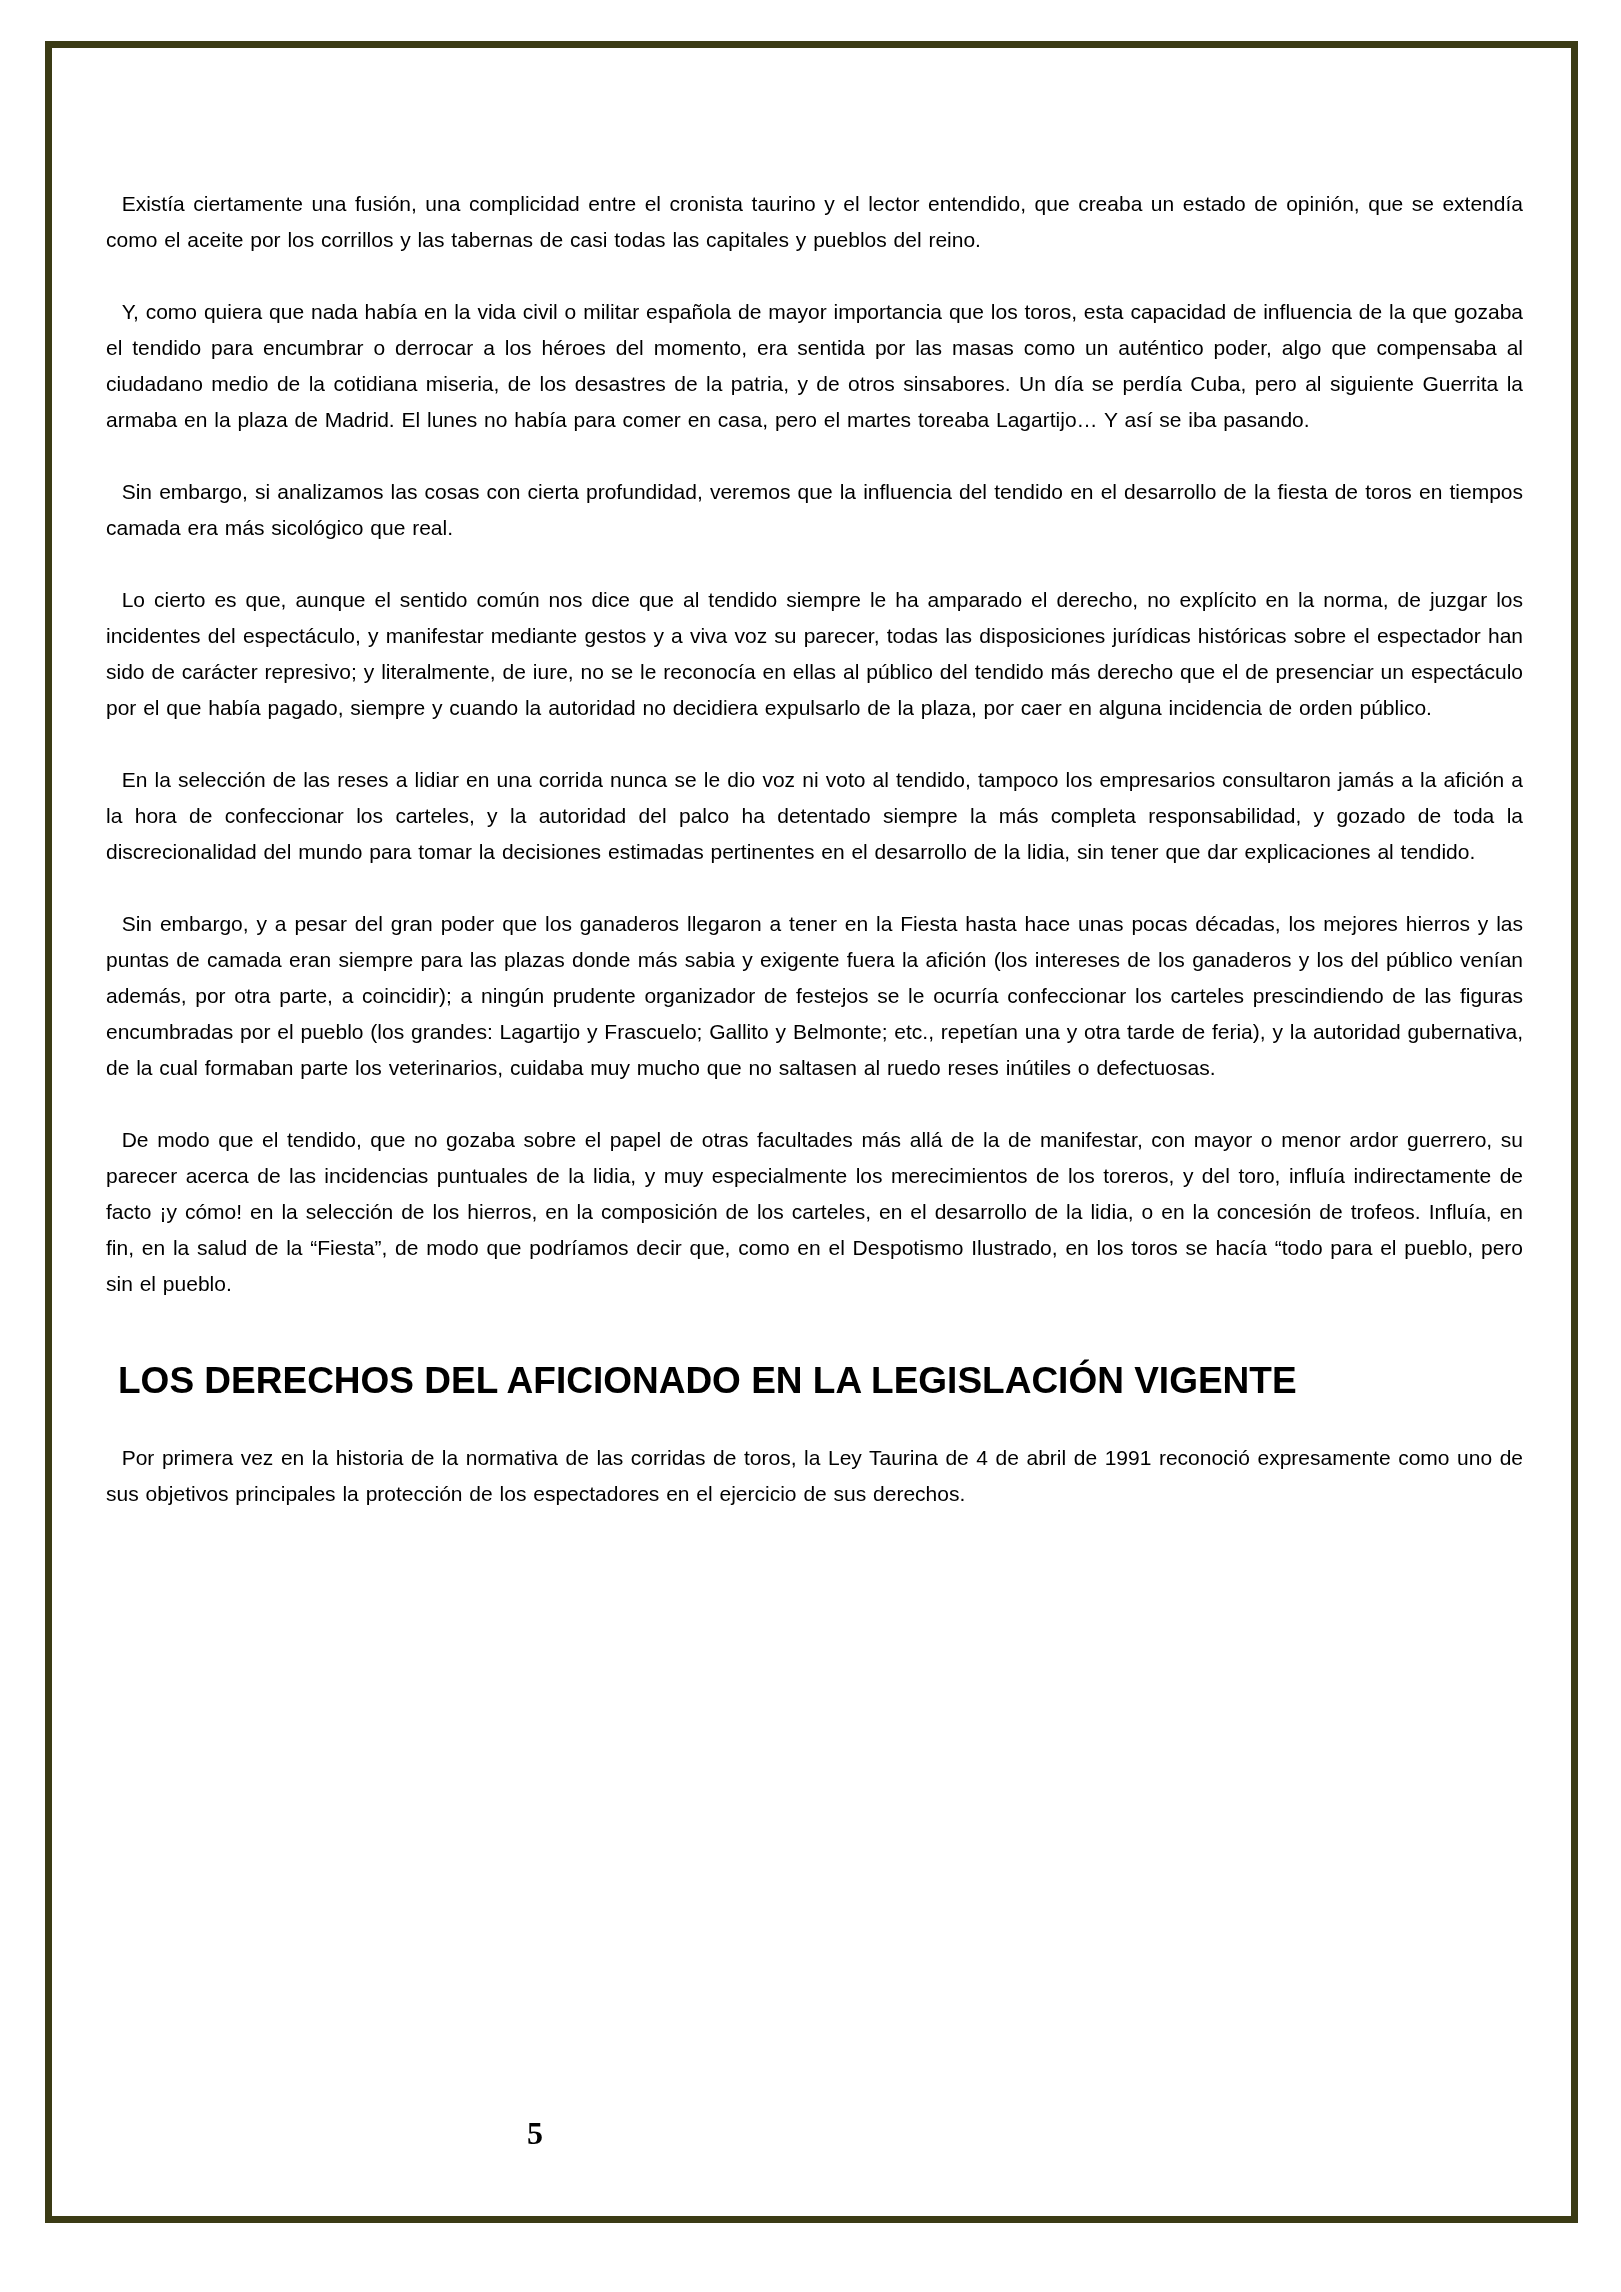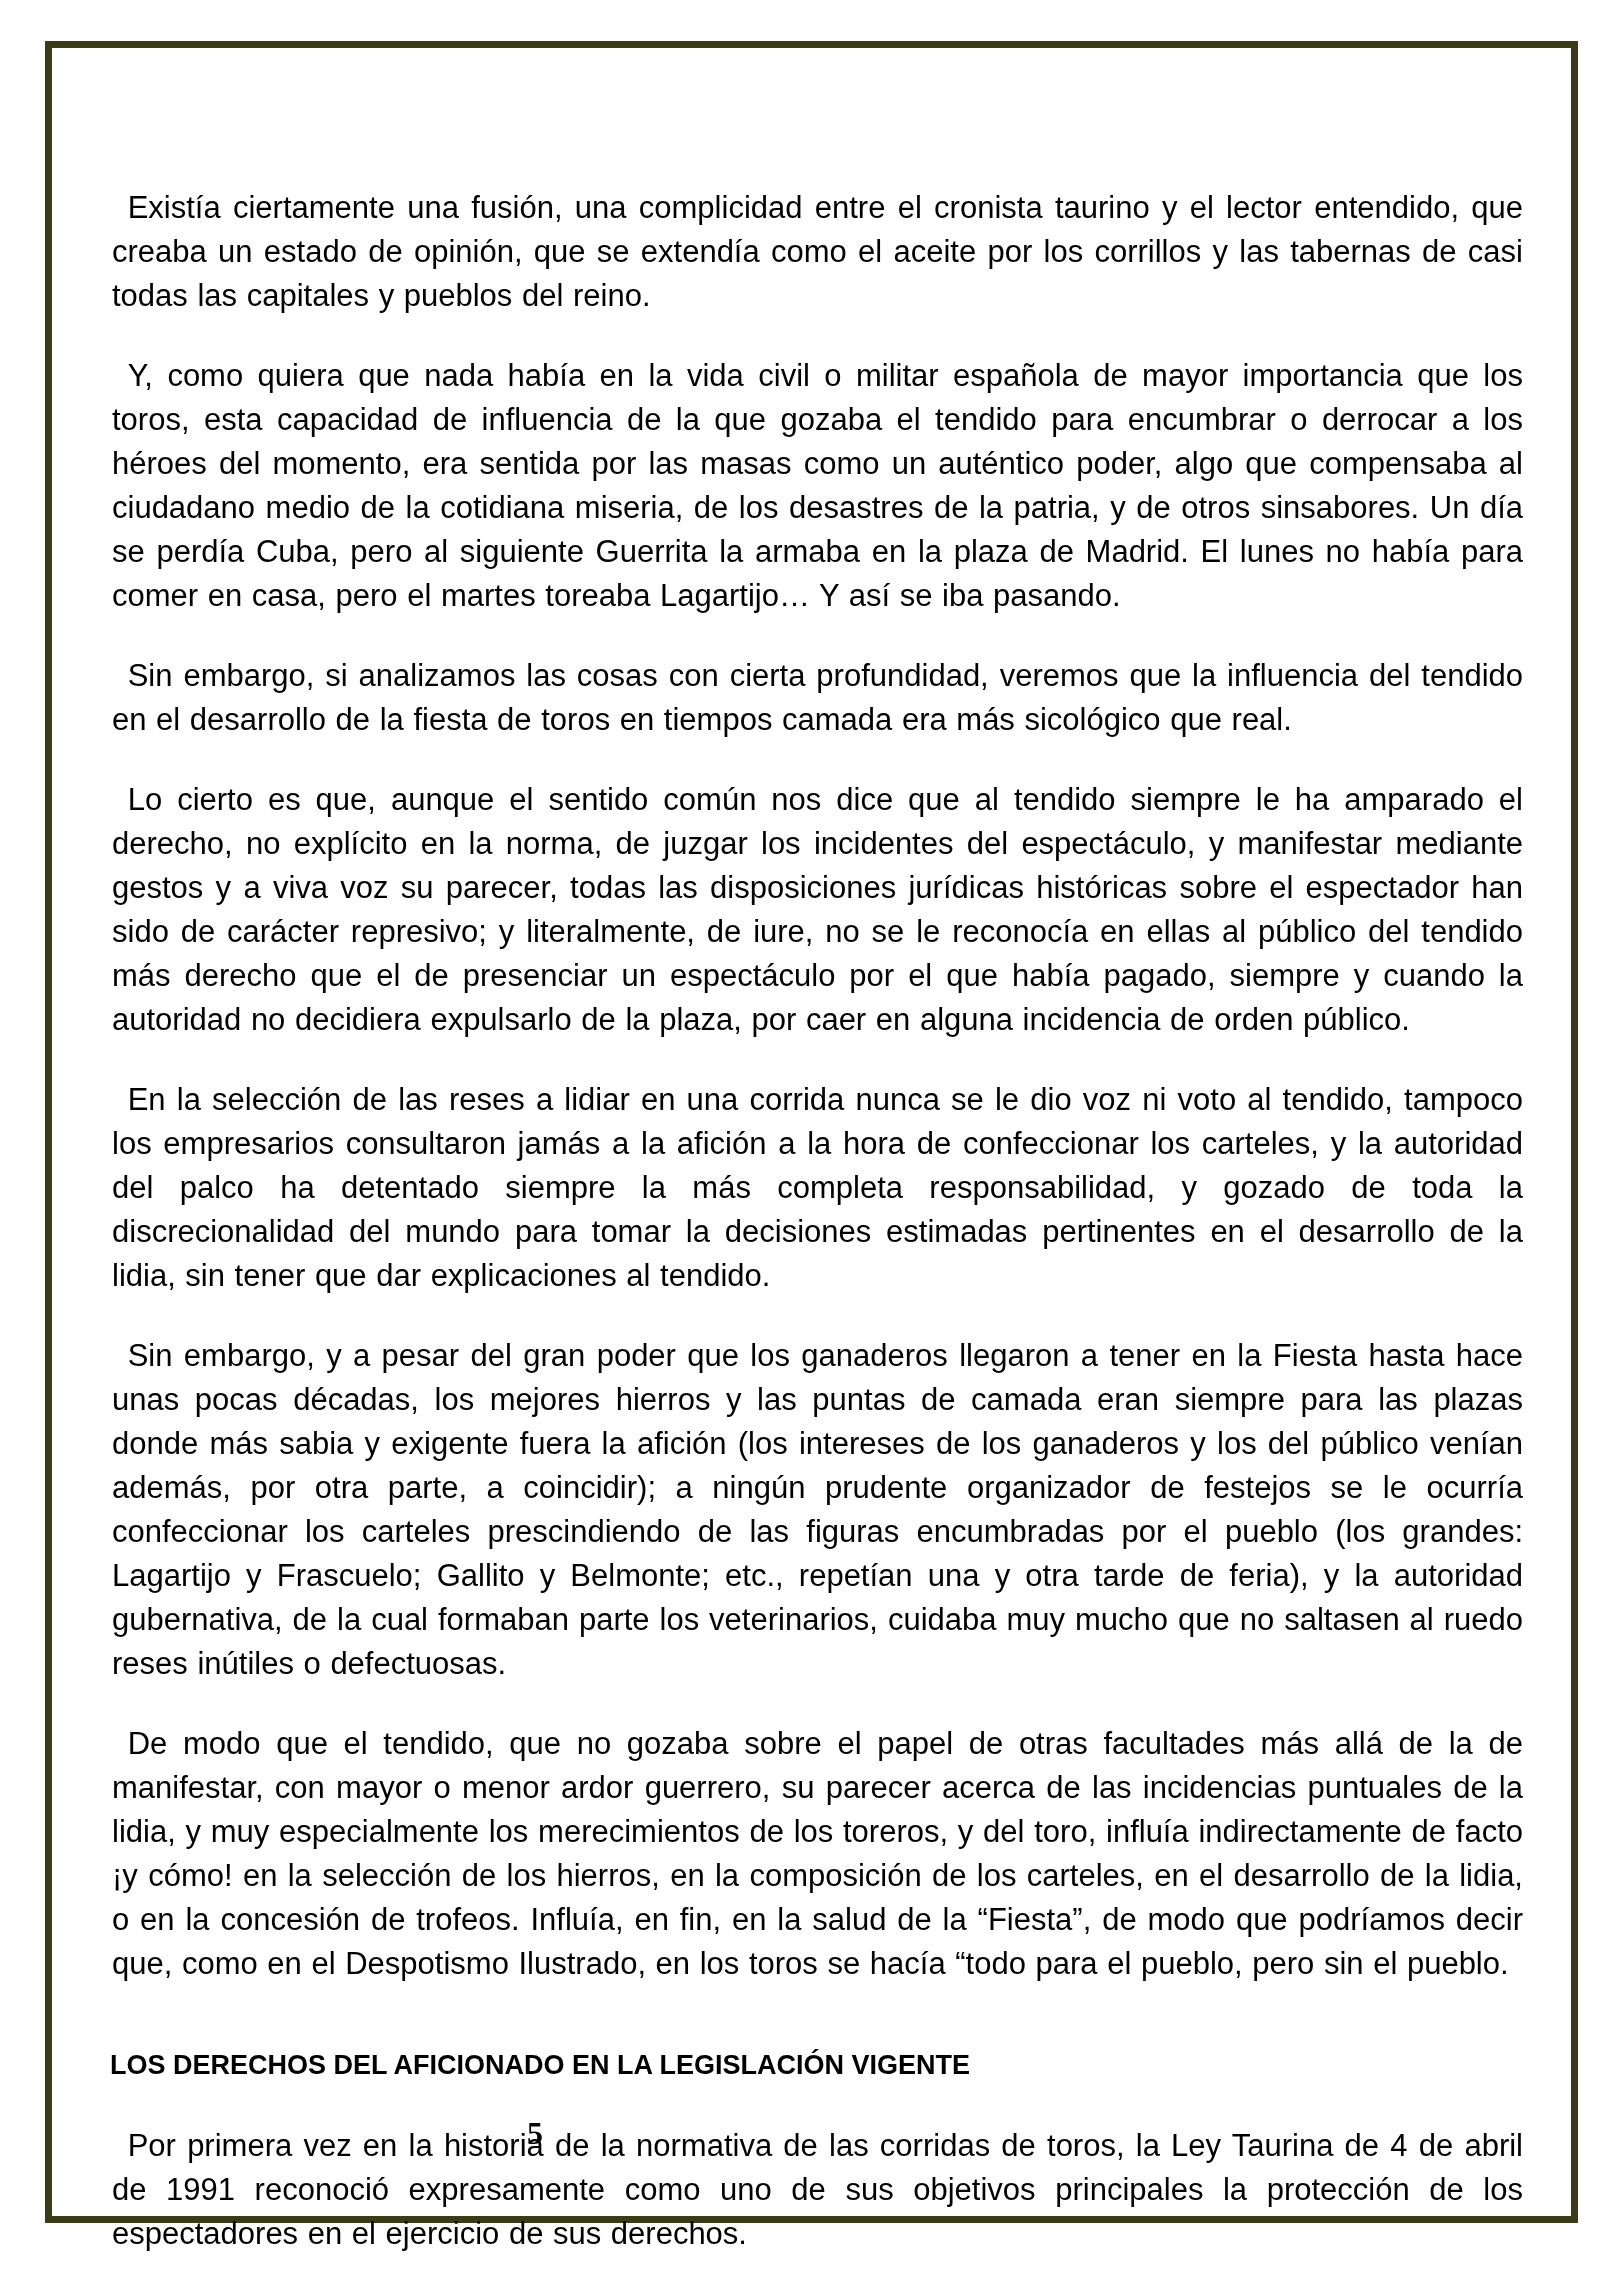--- a/index.html
+++ b/index.html
@@ -24,32 +24,32 @@
     border: 7.8px solid var(--frame-color, #3b3b15);
     box-sizing: border-box;
   }
   .text-block {
     position: absolute;
     left: 102px;
     top: 186px;
     width: 1421px;
   }
   .body-par {
-    font-size: 31px;
-    line-height: 44px;
+    font-size: 21px;
+    line-height: 36px;
     text-align: justify;
     text-indent: 15.7px;
-    margin: 0 0 36px 10px;
+    margin: 0 0 36px 4px;
     word-spacing: 1px;
   }
   .section-heading {
-    font-size: 27px;
+    font-size: 37px;
     line-height: 36px;
     font-weight: bold;
-    margin: 61px 0 41px 8px;
+    margin: 61px 0 41px 16px;
     text-indent: 0;
     letter-spacing: 0px;
   }
   .page-number {
     position: absolute;
     left: 527px;
     top: 2115px;
     font-family: "Liberation Serif", serif;
     font-weight: bold;
     font-size: 32px;

